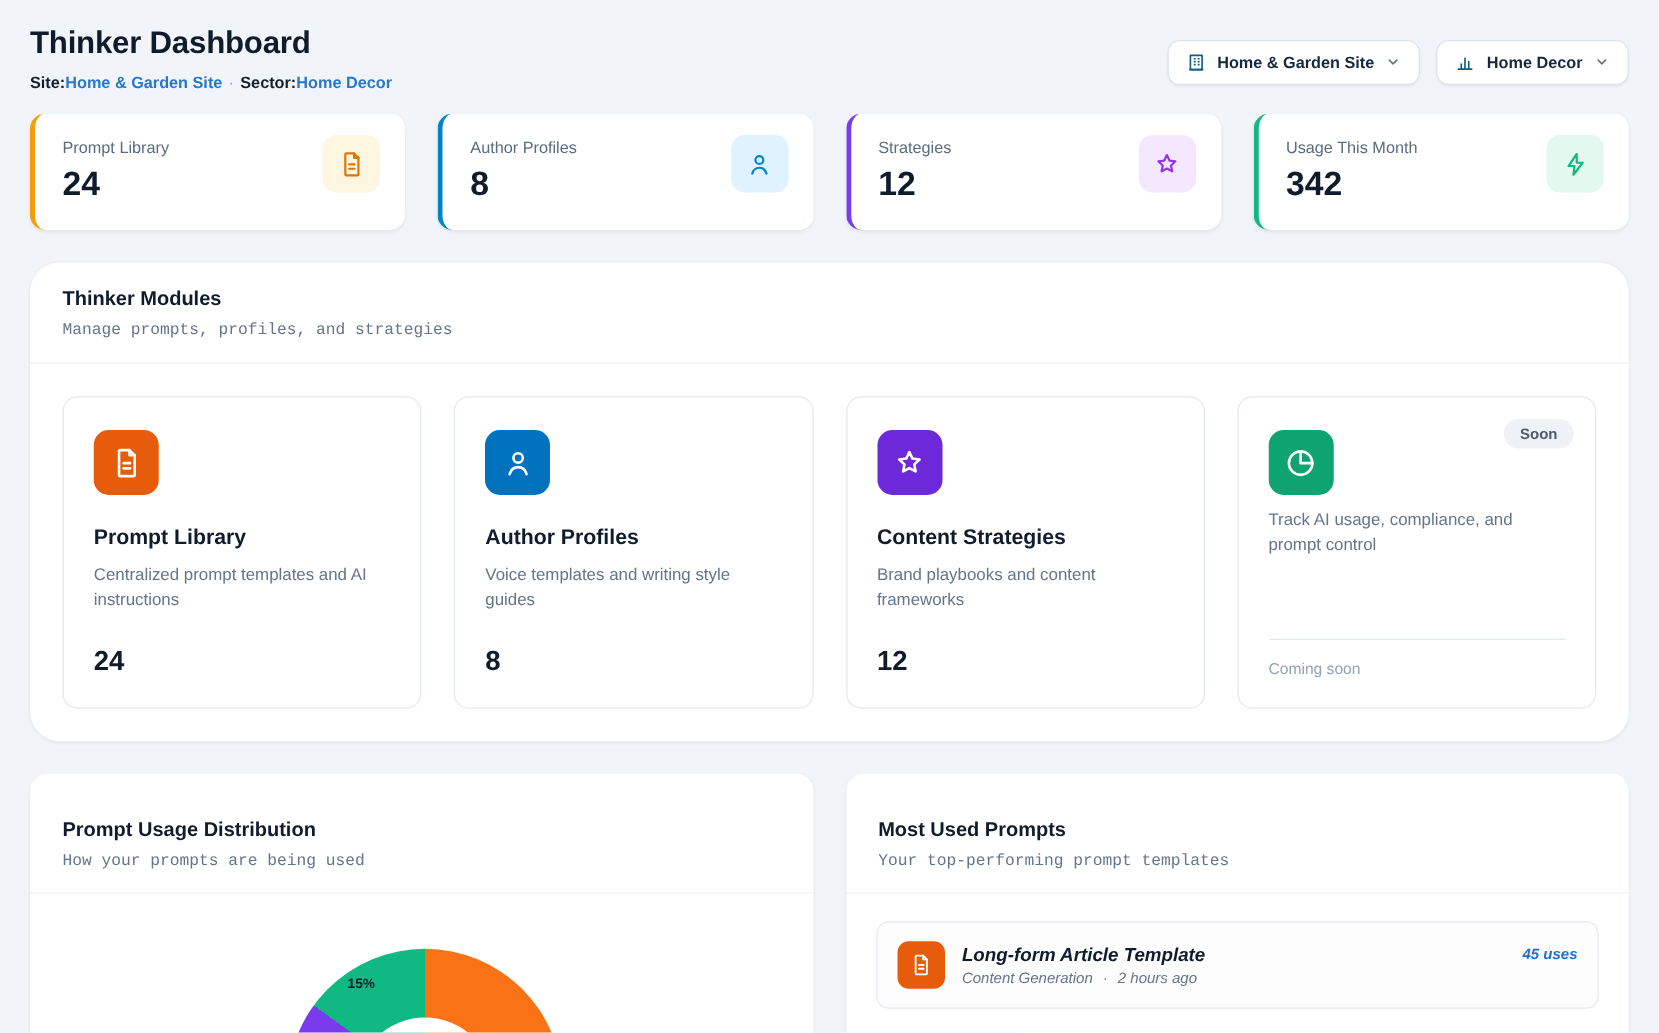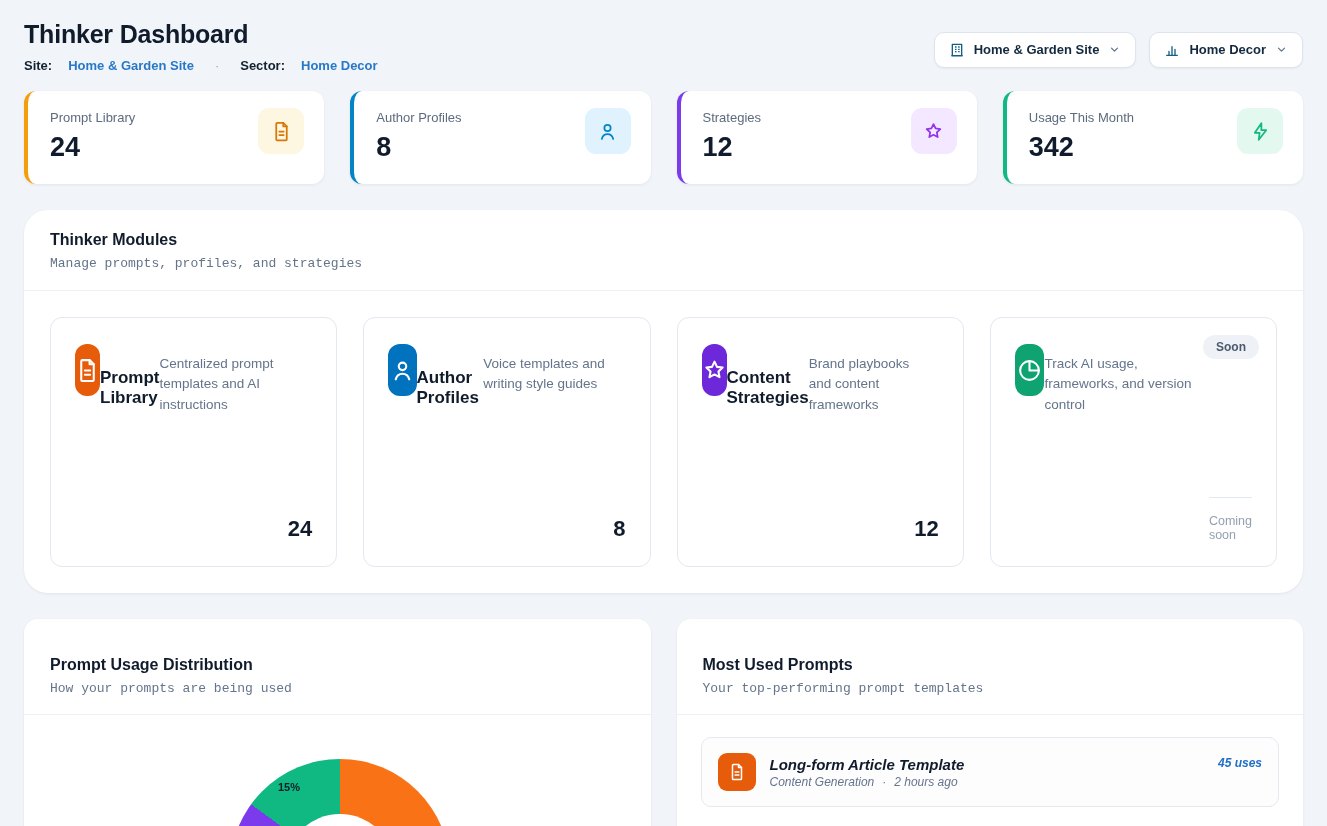--- a/index.html
+++ b/index.html
@@ -7,21 +7,21 @@
   body {
     background:#f1f5f9;
     font-family:"Liberation Sans","DejaVu Sans",sans-serif;
     color:#0f172a;
   }
   .page { padding:20px 24px 0; }
 
   
   .header { display:flex; justify-content:space-between; align-items:center; }
   .page-title { font-size:25px; font-weight:800; letter-spacing:-.2px; color:#101b2c; }
-  .subline { margin-top:9px; font-size:13px; display:flex; align-items:center; gap:16px; }
+  .subline { margin-top:9px; font-size:13px; display:flex; align-items:center; gap:0; }
   .sub-label { font-weight:700; color:#13202f; }
   .sub-link { color:#2878c8; font-weight:600; text-decoration:none; cursor:pointer; }
   .dot { color:#94a3b8; margin:0 5px; }
   .header-actions { display:flex; gap:13px; margin-top:6px; }
   .selector-btn {
     display:flex; align-items:center; gap:9px;
     background:#fff; border:1px solid #dde4ee; border-radius:10px;
     padding:9px 14px; font-size:13px; font-weight:700; color:#12293f;
     font-family:inherit; cursor:pointer; box-shadow:0 1px 2px rgba(15,23,42,.05);
   }
@@ -54,21 +54,21 @@
   
   .panel {
     margin-top:26px; background:#fff; border-radius:24px;
     box-shadow:0 1px 3px rgba(15,23,42,.07);
   }
   .panel-head { padding:21px 26px 19px; border-bottom:1px solid #edf1f6; }
   .panel-title { font-size:16px; font-weight:700; color:#101b2c; }
   .panel-sub { font-size:13px; color:#64748b; margin-top:7px;font-family:Liberation Mono, monospace; }
   .modules { display:flex; gap:26px; padding:26px; }
   .module-card {
-    flex:1; display:flex; flex-direction:row; position:relative;
+    flex:1; display:flex; flex-direction:column; position:relative;
     border:1px solid #e2e8f0; border-radius:12px; padding:26px 24px 24px;
     background:#fff; cursor:pointer; min-height:250px;
   }
   .module-icon {
     width:52px; height:52px; border-radius:12px; color:#fff;
     display:flex; align-items:center; justify-content:center;
   }
   .module-icon svg { width:25px; height:25px; }
   .mod-orange { background:#e65c0b; }
   .mod-blue   { background:#0173be; }
@@ -249,21 +249,21 @@
       </div>
 
       <div class="module-card">
         <span class="soon-badge">Soon</span>
         <div class="module-icon mod-green">
           <svg viewBox="0 0 24 24" fill="none" stroke="currentColor" stroke-width="2" stroke-linecap="round" stroke-linejoin="round">
               <path d="M21 12A9 9 0 1 1 12 3"></path>
               <path d="M12 3a9 9 0 0 1 9 9h-9z"></path>
             </svg>
         </div>
-        <div class="module-desc">Track AI usage, frameworks, and version control</div>
+        <div class="module-desc">Track AI usage, compliance, and prompt control</div>
         <div class="module-footer">Coming soon</div>
       </div>
 
     </div>
   </div>
 
   <div class="bottom">
 
     <div class="panel2">
       <div class="panel2-head">

